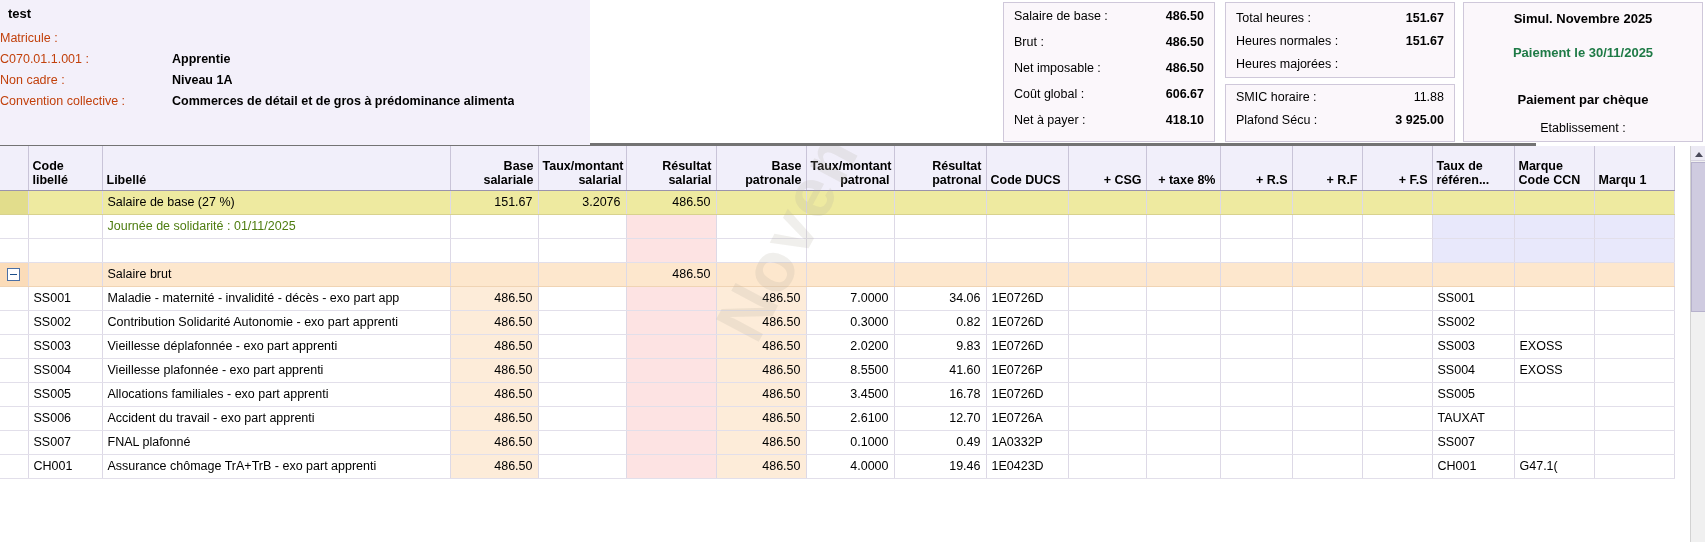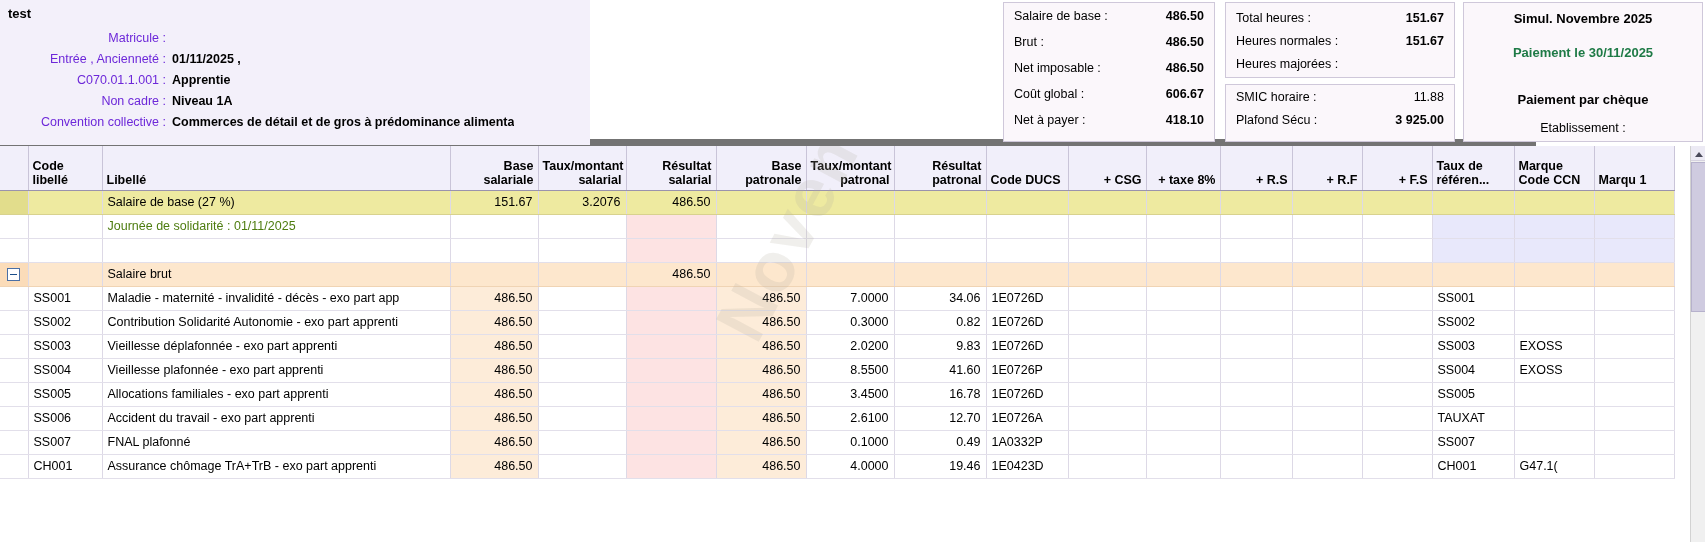--- a/index.html
+++ b/index.html
@@ -17,21 +17,21 @@
     width: 1705px; height: 542px;
     background: #ffffff;
   }
 
   
   .header {
     position: relative;
     height: 146px;
     width: 1536px;
     background: #ffffff;
-    border-bottom: 7px solid #737373;
+    border-bottom: 3px solid #737373;
   }
   .panel-employee {
     position: absolute;
     left: 0; top: 0;
     width: 590px; height: 145px;
     background: #f3f0fa;
   }
   .emp-title {
     font-weight: bold;
     font-size: 13px;
@@ -40,24 +40,24 @@
   .emp-rows {
     margin-top: 6px;
   }
   .emp-row {
     display: flex;
     height: 21px;
     align-items: center;
   }
   .emp-label {
     width: 172px;
-    text-align: right;
+    text-align: left;
     padding-right: 6px;
     font-size: 12.5px;
-    color: #6d28d9;
+    color: #c2410c;
     white-space: nowrap;
   }
   .emp-value {
     font-weight: bold;
     font-size: 12.5px;
     white-space: nowrap;
     overflow: hidden;
   }
   .emp-value.wide { max-width: 400px; }
 
@@ -267,24 +267,20 @@
 <div class="app">
 
   <div class="header">
 
     <div class="panel-employee">
       <div class="emp-title">test</div>
       <div class="emp-rows">
         <div class="emp-row">
           <div class="emp-label">Matricule :</div>
           <div class="emp-value"></div>
-        </div>
-        <div class="emp-row">
-          <div class="emp-label">Entrée , Ancienneté :</div>
-          <div class="emp-value">01/11/2025 ,</div>
         </div>
         <div class="emp-row">
           <div class="emp-label">C070.01.1.001 :</div>
           <div class="emp-value">Apprentie</div>
         </div>
         <div class="emp-row">
           <div class="emp-label">Non cadre :</div>
           <div class="emp-value">Niveau 1A</div>
         </div>
         <div class="emp-row">

